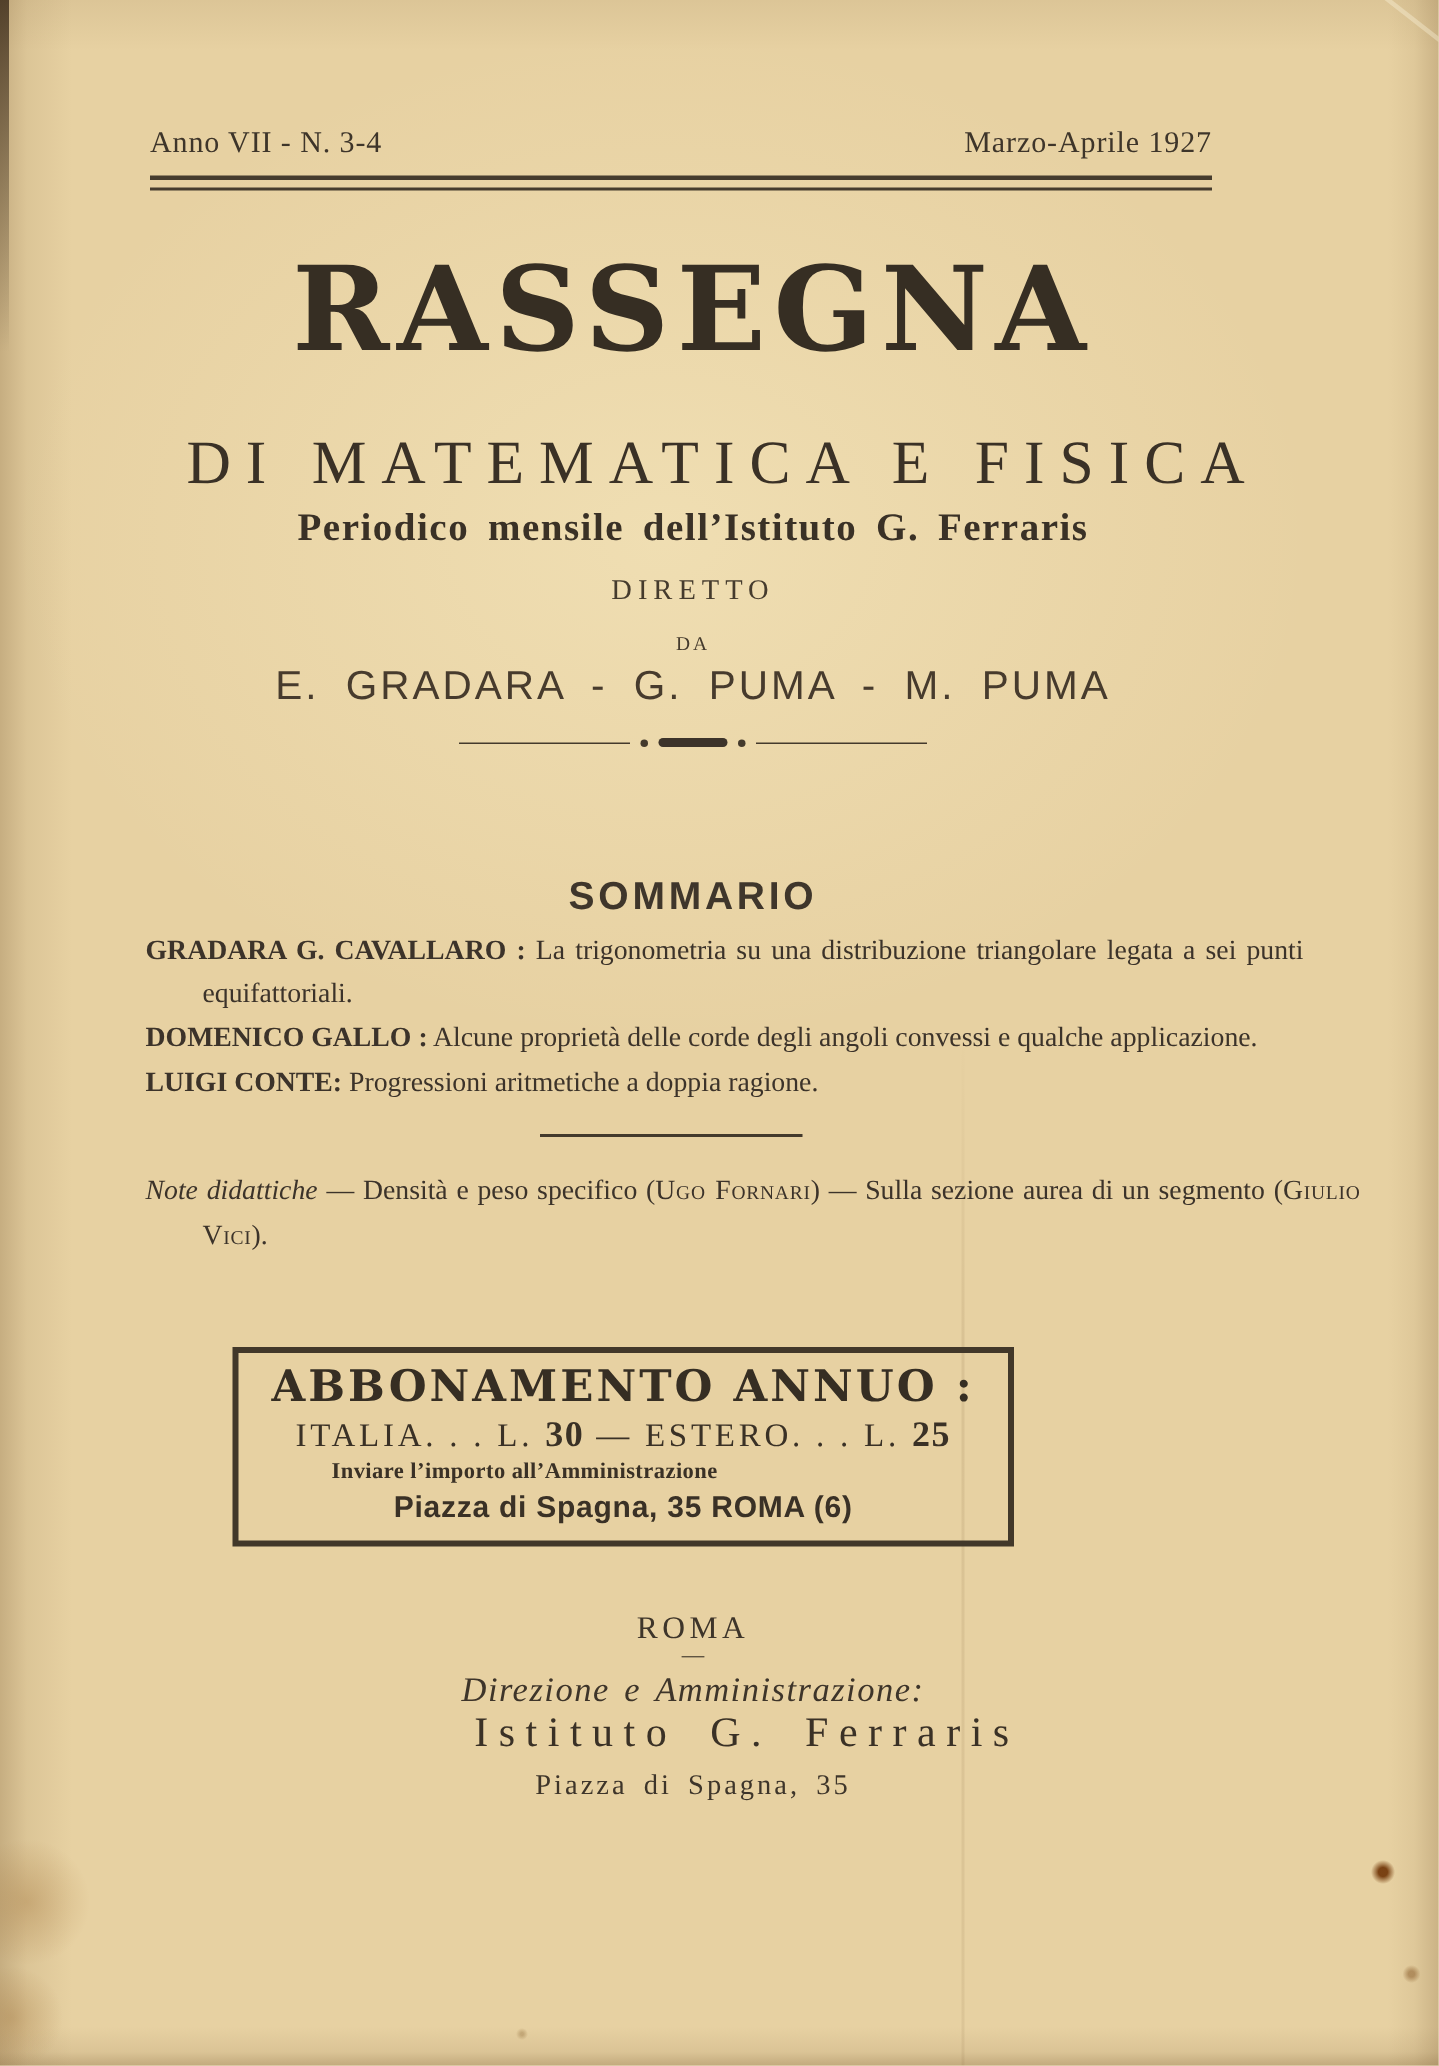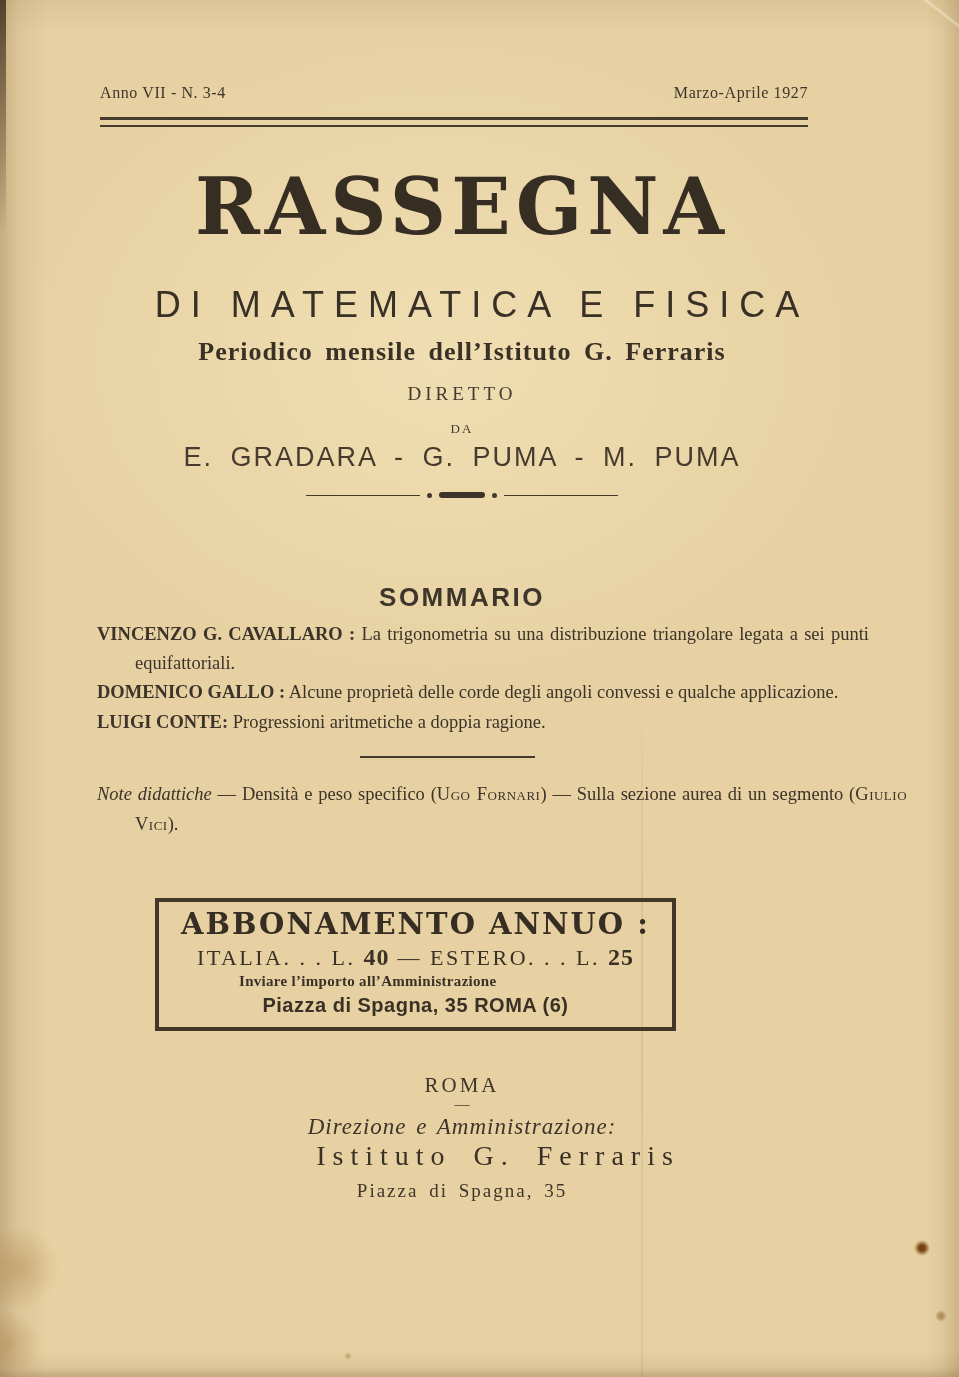--- a/index.html
+++ b/index.html
@@ -22,27 +22,27 @@
   .edge-sliver{position:absolute;left:0;top:0;width:6px;height:235px;
     background:linear-gradient(180deg, rgba(52,36,20,0.78), rgba(52,36,20,0));}
   .crease-v{position:absolute;left:641px;top:690px;width:2px;height:687px;
     background:linear-gradient(180deg, transparent, rgba(122,92,52,0.13) 30%, rgba(122,92,52,0.10));}
   .crease-d{position:absolute;right:-40px;top:-30px;width:220px;height:3px;
     background:rgba(255,248,225,0.35);transform:rotate(38deg);}
   .content{position:absolute;top:0;left:0;width:900px;height:100%;}
   .abs{position:absolute;left:12px;width:100%;text-align:center;}
 
   .hdr-row{position:absolute;top:84px;left:100px;width:708px;display:flex;
-    justify-content:space-between;font-size:16px;letter-spacing:0.6px;color:#3e352a;}
+    justify-content:space-between;font-size:20px;letter-spacing:0.6px;color:#3e352a;}
   .dbl-rule{position:absolute;top:117px;left:100px;width:708px;height:5px;
     border-top:3px solid #463c2e;border-bottom:2px solid #463c2e;}
 
   .title{top:168px;font-family:"DejaVu Serif",serif;font-weight:bold;font-size:78px;
     line-height:1;letter-spacing:5px;color:#362e23;}
-  .subtitle{top:284px;font-family:Liberation Sans, sans-serif;font-size:36px;letter-spacing:10px;color:#3a3126;padding-left:20px;}
+  .subtitle{top:284px;font-family:Liberation Serif, serif;font-size:41px;letter-spacing:10px;color:#3a3126;padding-left:20px;}
   .tagline{top:337px;font-size:26px;font-weight:bold;letter-spacing:1px;word-spacing:5px;color:#3a3126;}
   .diretto{top:383px;font-size:19px;letter-spacing:4px;color:#453b2d;}
   .da{top:421px;font-size:13px;letter-spacing:2px;color:#453b2d;}
   .editors{top:442px;font-family:"Liberation Sans",sans-serif;font-size:27px;
     letter-spacing:2px;word-spacing:8px;color:#473b2d;}
 
   .ornament{top:490px;display:flex;align-items:center;justify-content:center;height:10px;}
   .orn-line{width:114px;height:0;border-top:1.6px solid #443a2c;}
   .orn-dot{width:5px;height:5px;border-radius:50%;background:#443a2c;margin:0 7px;}
   .orn-bar{width:46px;height:6px;border-radius:3px;background:#3c332a;}
@@ -60,21 +60,21 @@
     font-size:18.5px;line-height:1.6;color:#3c332a;margin:0;padding-left:38px;text-indent:-38px;}
   .it{font-style:italic;}
   .sc{font-variant:small-caps;letter-spacing:0.5px;}
 
   .sub-box{position:absolute;top:898px;left:155px;width:521px;box-sizing:border-box;
     border:4px solid #42382a;padding:5px 0 10px;}
   .sub-title{font-family:"DejaVu Serif",serif;font-weight:bold;font-size:29px;
     letter-spacing:2px;text-align:center;color:#362e23;}
   .sub-price{text-align:center;font-size:22px;letter-spacing:2.5px;margin-top:3px;color:#3a3126;}
   .price-num{font-size:24px;font-weight:bold;letter-spacing:1px;}
-  .sub-send{font-size:15px;font-weight:bold;text-align:left;padding-left:80px;
+  .sub-send{font-size:15px;font-weight:bold;text-align:left;padding-left:62px;
     margin-top:2px;letter-spacing:0.3px;color:#3a3126;}
   .sub-addr{font-family:"Liberation Sans",sans-serif;font-weight:bold;font-size:20px;
     text-align:center;margin-top:4px;letter-spacing:0.5px;color:#3a3126;}
 
   .city{top:1073px;font-size:21px;letter-spacing:3px;color:#3e352a;}
   .city-dash{top:1096px;font-size:15px;color:#3e352a;}
   .admin{top:1114px;font-style:italic;font-size:23px;letter-spacing:1px;word-spacing:3px;color:#3e352a;}
   .institute{top:1140px;font-size:28px;letter-spacing:7px;word-spacing:8px;color:#3a3126;padding-left:36px;}
   .f-addr{top:1180px;font-size:19px;letter-spacing:2px;word-spacing:4px;color:#3e352a;}
 </style>
@@ -106,21 +106,21 @@
       <span class="orn-dot"></span>
       <span class="orn-bar"></span>
       <span class="orn-dot"></span>
       <span class="orn-line"></span>
     </div>
 
     <div class="abs som-head">SOMMARIO</div>
 
     <div class="som-list">
       <p class="entry">
-        <span class="author">VINCENZO G. CAVALLARO :</span>
+        <span class="author">GRADARA G. CAVALLARO :</span>
         <span>La trigonometria su una distribuzione triangolare le­gata a sei punti equifattoriali.</span>
       </p>
       <p class="entry">
         <span class="author">DOMENICO GALLO :</span>
         <span>Alcune proprietà delle corde degli angoli convessi e qualche applicazione.</span>
       </p>
       <p class="entry">
         <span class="author">LUIGI CONTE:</span>
         <span>Progressioni aritmetiche a doppia ragione.</span>
       </p>
@@ -128,21 +128,21 @@
 
     <div class="short-rule"></div>
 
     <p class="note">
       <span class="it">Note didattiche</span><span> — </span><span>Densità e peso specifico (</span><span class="sc">Ugo Fornari</span><span>)</span><span> — </span><span>Sulla sezione aurea di un segmento (</span><span class="sc">Giulio Vici</span><span>).</span>
     </p>
 
     <div class="sub-box">
       <div class="sub-title">ABBONAMENTO ANNUO :</div>
       <div class="sub-price">
-        <span>ITALIA. . . L. </span><span class="price-num">40</span><span> — ESTERO. . . L. </span><span class="price-num">25</span>
+        <span>ITALIA. . . L. </span><span class="price-num">30</span><span> — ESTERO. . . L. </span><span class="price-num">25</span>
       </div>
       <div class="sub-send">Inviare l’importo all’Amministrazione</div>
       <div class="sub-addr">Piazza di Spagna, 35 ROMA (6)</div>
     </div>
 
     <div class="abs city">ROMA</div>
     <div class="abs city-dash">—</div>
     <div class="abs admin">Direzione e Amministrazione:</div>
     <div class="abs institute">Istituto G. Ferraris</div>
     <div class="abs f-addr">Piazza di Spagna, 35</div>

